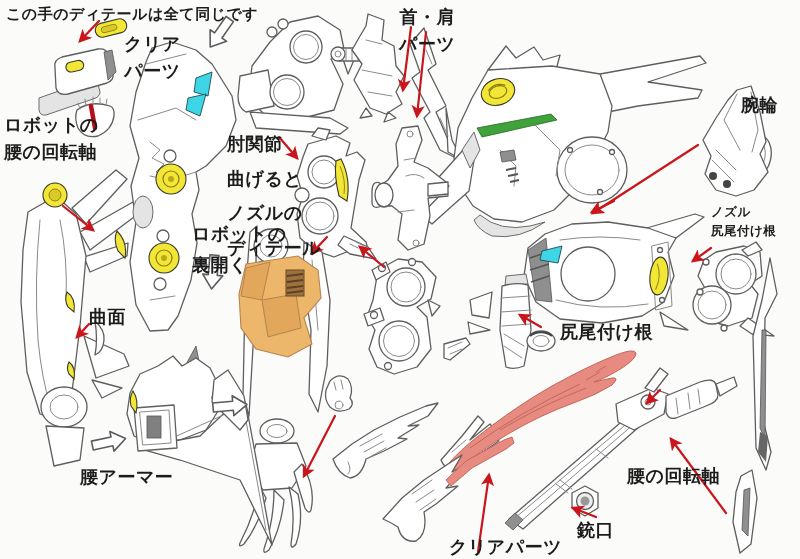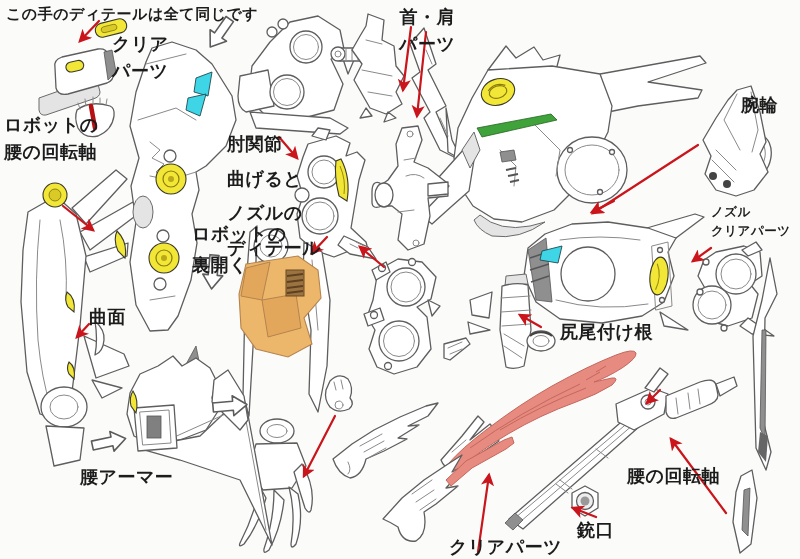--- a/index.html
+++ b/index.html
@@ -2,21 +2,21 @@
 <html><head>
 <meta charset="utf-8">
 <style>
   html,body{margin:0;padding:0;background:#e9e9e9;}
   .stage{position:relative;width:800px;height:559px;background:#fbfbf9;overflow:hidden;
          font-family:"DejaVu Sans",sans-serif;}
   .stage svg{position:absolute;left:0;top:0;}
   .label{position:absolute;font-weight:700;color:#1c1c1c;white-space:pre-line;
          line-height:1.5;letter-spacing:.5px;font-size:18px;}
   #lb-title{left:6px;top:3px;font-size:15px;}
-  #lb-clear-top{left:112px;top:30px;}
+  #lb-clear-top{left:124px;top:30px;text-align:center;}
   #lb-waist-axis{left:4px;top:111px;}
   #lb-neck{left:399px;top:3px;text-align:center;}
   #lb-elbow{left:227px;top:127px;line-height:1.92;}
   #lb-thigh{left:192px;top:219px;line-height:1.7;}
   #lb-armlet{left:741px;top:91px;}
   #lb-nozzle{left:711px;top:202px;font-size:12.5px;line-height:1.55;}
   #lb-curved{left:89px;top:303px;}
   #lb-tailbase{left:560px;top:318px;}
   #lb-waistarmor{left:80px;top:463px;}
   #lb-clear-bottom{left:449px;top:533px;}
@@ -377,21 +377,21 @@
 <div class="label" id="lb-neck">首・肩
 パーツ</div>
 <div class="label" id="lb-elbow">肘関節
 曲げると
 ノズルの
 ディテール</div>
 <div class="label" id="lb-thigh">ロボットの
 裏開く</div>
 <div class="label" id="lb-armlet">腕輪</div>
 <div class="label" id="lb-nozzle">ノズル
-クリアパーツ</div>
+尻尾付け根</div>
 <div class="label" id="lb-curved">曲面</div>
 <div class="label" id="lb-tailbase">尻尾付け根</div>
 <div class="label" id="lb-waistarmor">腰アーマー</div>
 <div class="label" id="lb-clear-bottom">クリアパーツ</div>
 <div class="label" id="lb-muzzle">銃口</div>
 <div class="label" id="lb-tailgun">腰の回転軸</div>
 
 </div>
 
 </body></html>

